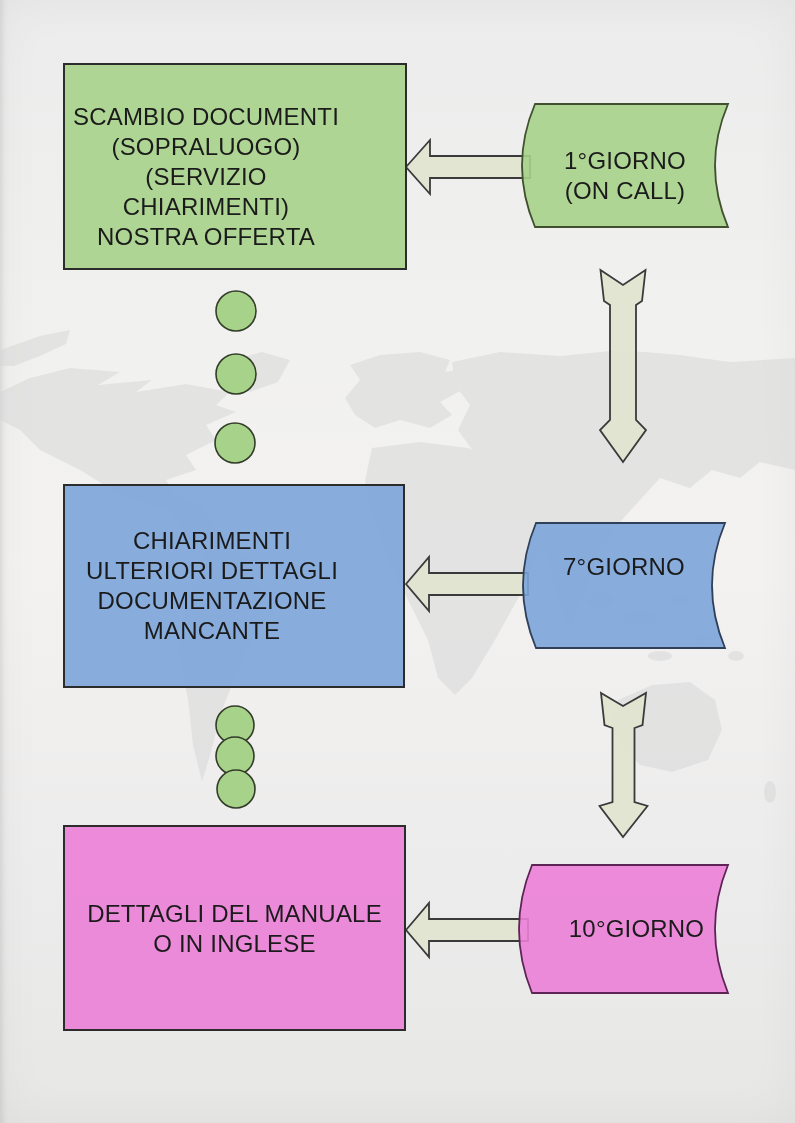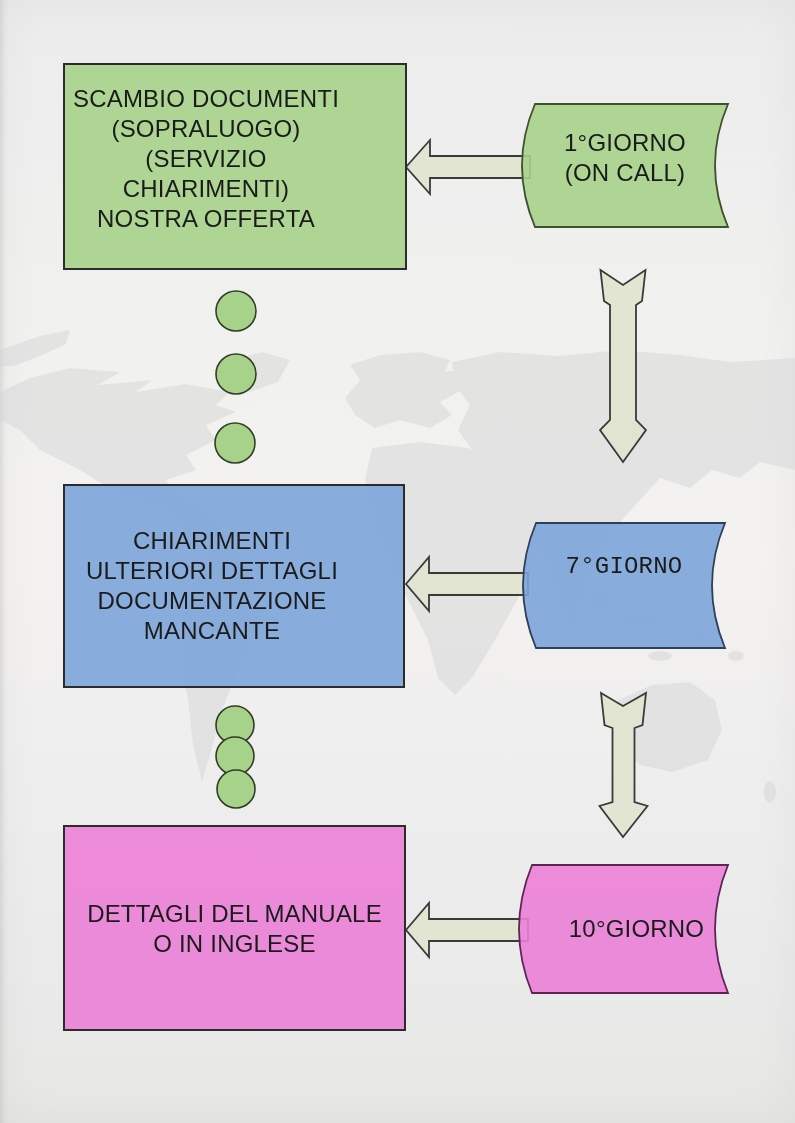--- a/index.html
+++ b/index.html
@@ -67,38 +67,38 @@
     <circle class="dot" cx="235" cy="725" r="19" fill="#a6d289"></circle>
     <circle class="dot" cx="235" cy="756" r="19" fill="#a6d289"></circle>
     <circle class="dot" cx="236" cy="789" r="19" fill="#a6d289"></circle>
     <path class="arrow" d="M 601,693 L 623,706 L 646,693 L 642.5,725 L 634.5,728 L 634.5,802 L 647.5,806 L 623,837 L 599.5,806 L 612.5,802 L 612.5,728 L 604.5,725 Z" fill="#e0e4d1"></path>
 
     <path class="arrow" d="M 406,930 L 429,903 L 429,919 L 528,919 L 528,941 L 429,941 L 429,957 Z" fill="#e0e4d1"></path>
     <rect class="box" x="64" y="826" width="341" height="204" fill="#ec80d8"></rect>
     <path class="tape tape-p" d="M 532,865 L 728,865 Q 702,929 728,993 L 532,993 Q 506,929 532,865 Z" fill="#ec80d8"></path>
   </svg>
 
-  <div class="lbl" style="left:66px;top:58px;width:280px;height:201px;">
+  <div class="lbl" style="left:66px;top:76px;width:280px;height:201px;">
     <div>SCAMBIO DOCUMENTI</div>
     <div>(SOPRALUOGO)</div>
     <div>(SERVIZIO CHIARIMENTI)</div>
     <div>NOSTRA OFFERTA</div>
   </div>
-  <div class="lbl" style="left:522px;top:96px;width:206px;height:123px;">
+  <div class="lbl" style="left:522px;top:114px;width:206px;height:123px;">
     <div>1°GIORNO</div>
     <div>(ON CALL)</div>
   </div>
 
   <div class="lbl" style="left:66px;top:487px;width:292px;height:198px;">
     <div>CHIARIMENTI</div>
     <div>ULTERIORI DETTAGLI</div>
     <div>DOCUMENTAZIONE</div>
     <div>MANCANTE</div>
   </div>
-  <div class="lbl" style="left:523px;top:523px;width:202px;height:88px;font-family:Liberation Mono, monospace;">
+  <div class="lbl" style="left:523px;top:523px;width:202px;height:88px;">
     <div>7°GIORNO</div>
   </div>
 
   <div class="lbl" style="left:66px;top:829px;width:337px;height:199px;">
     <div>DETTAGLI DEL MANUALE</div>
     <div>O IN INGLESE</div>
   </div>
   <div class="lbl" style="left:532px;top:865px;width:209px;height:128px;">
     <div>10°GIORNO</div>
   </div>

